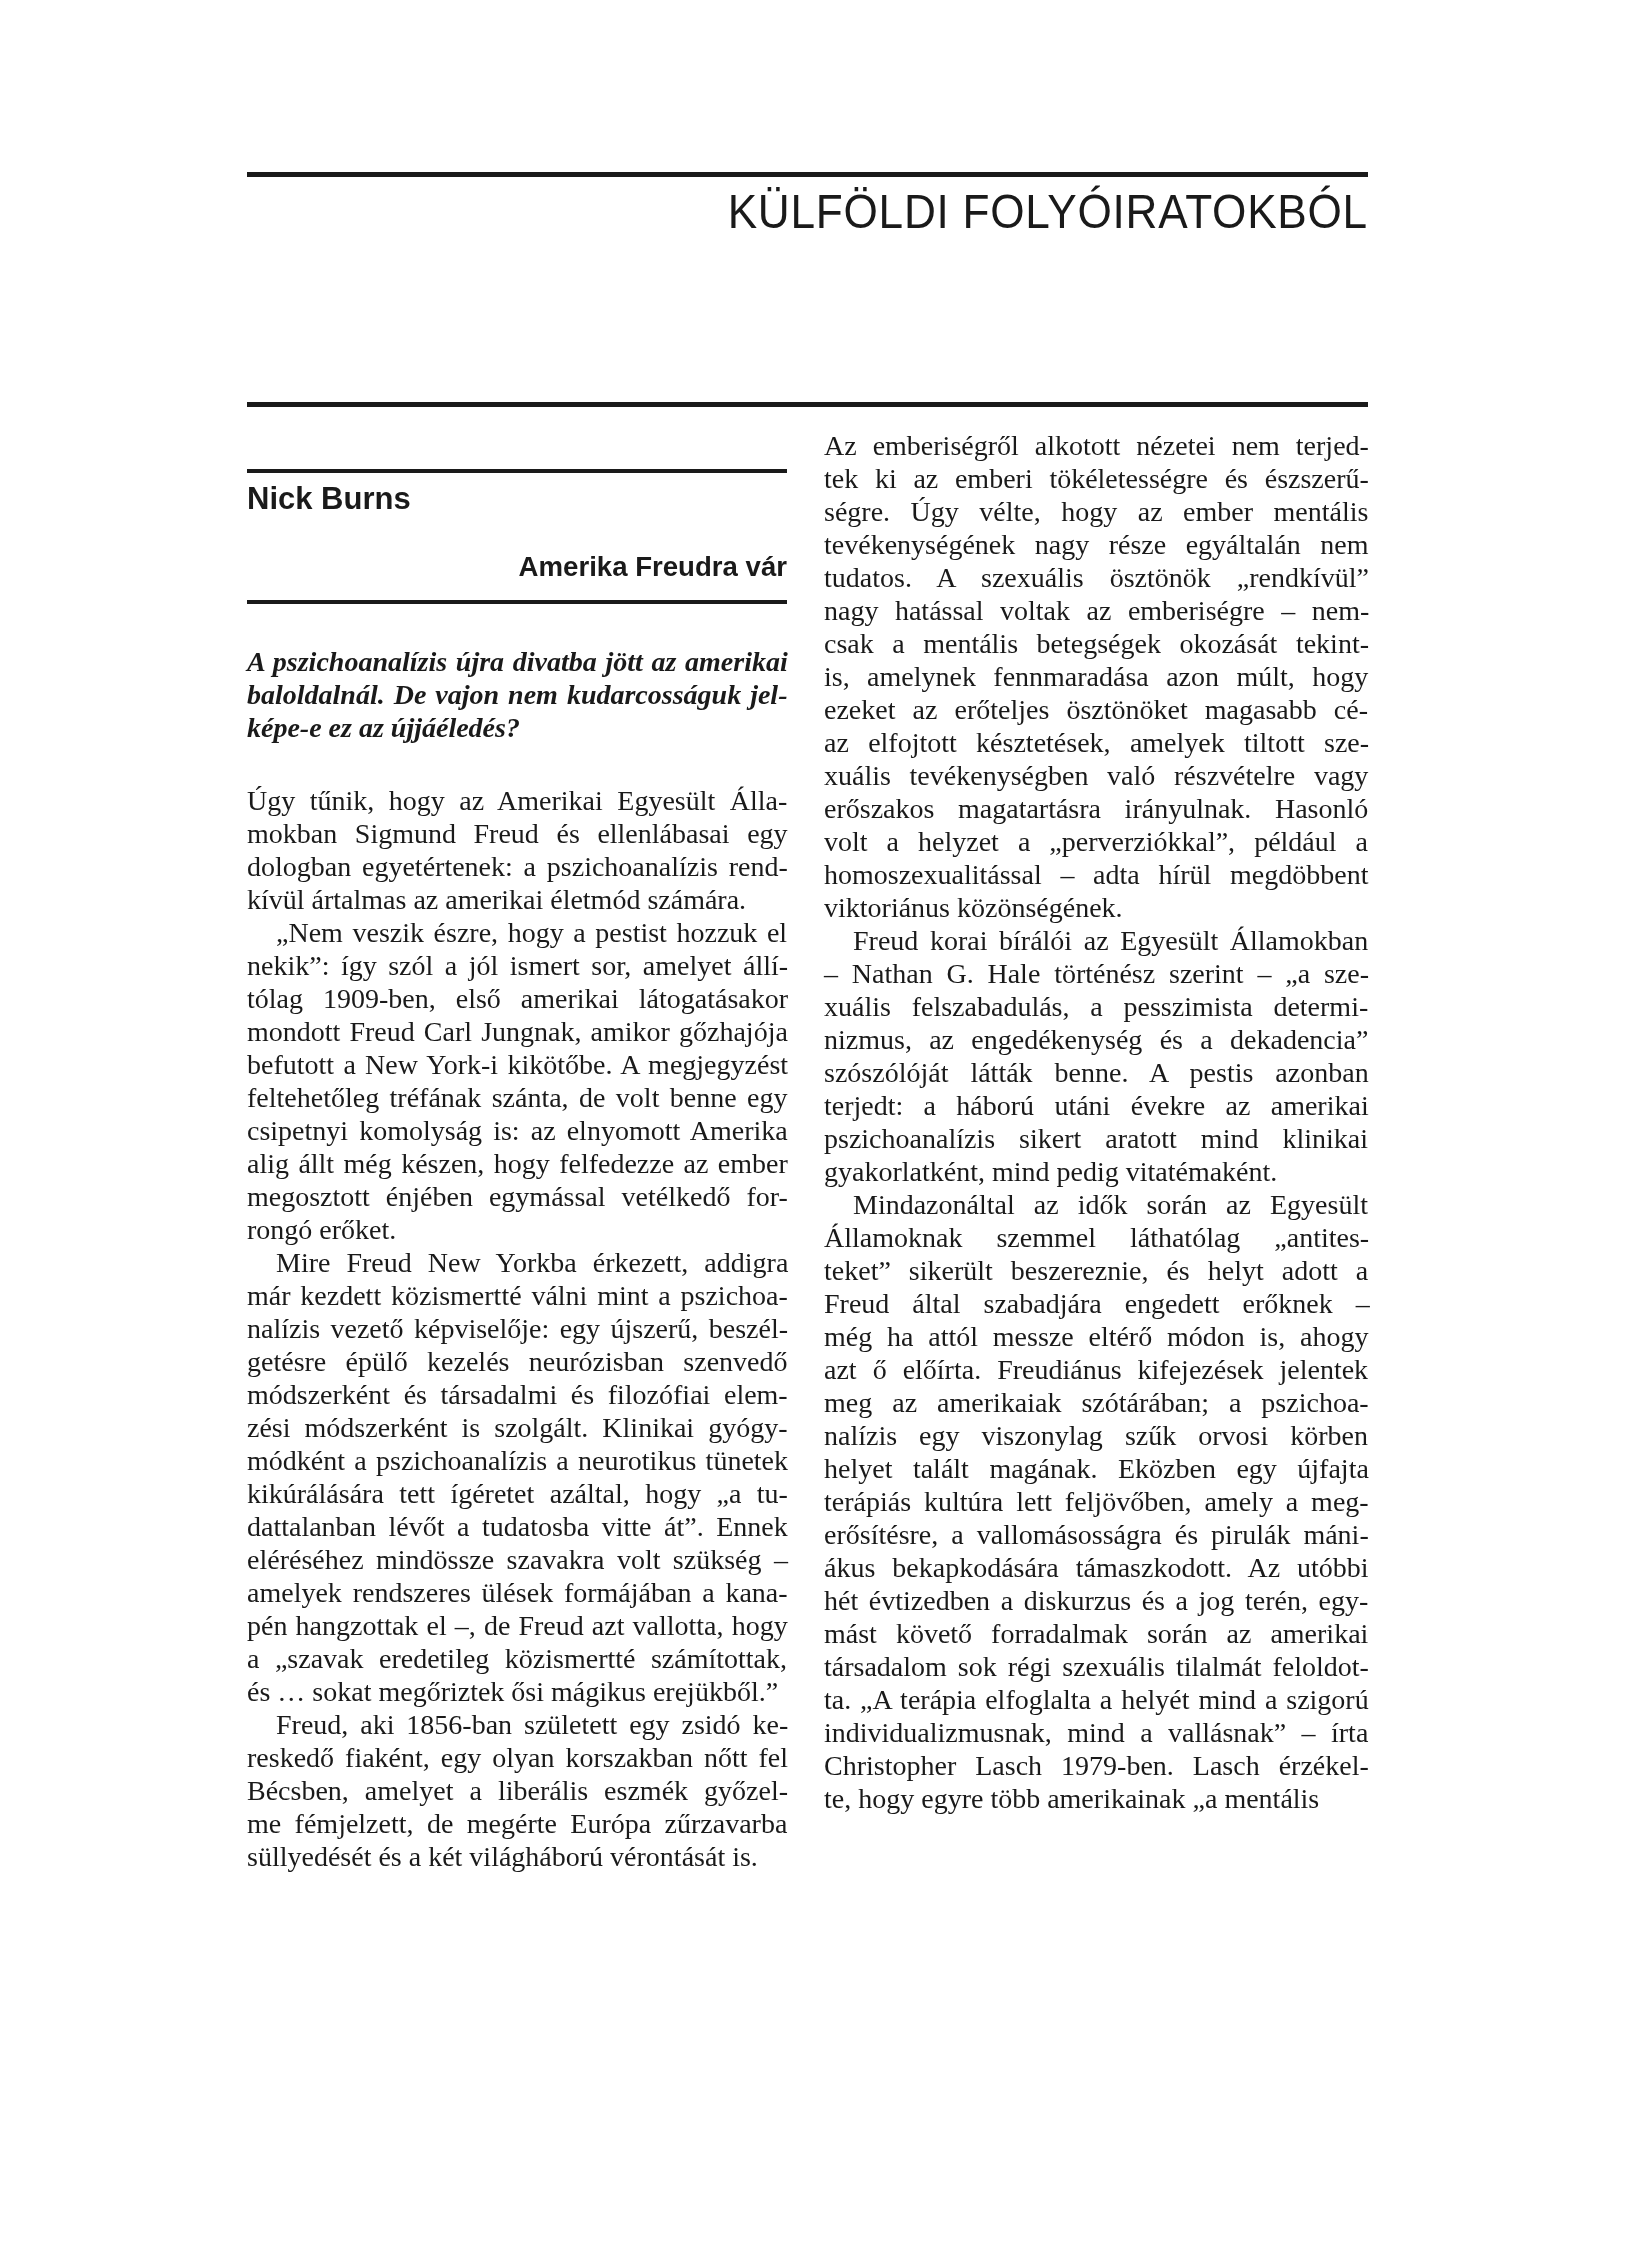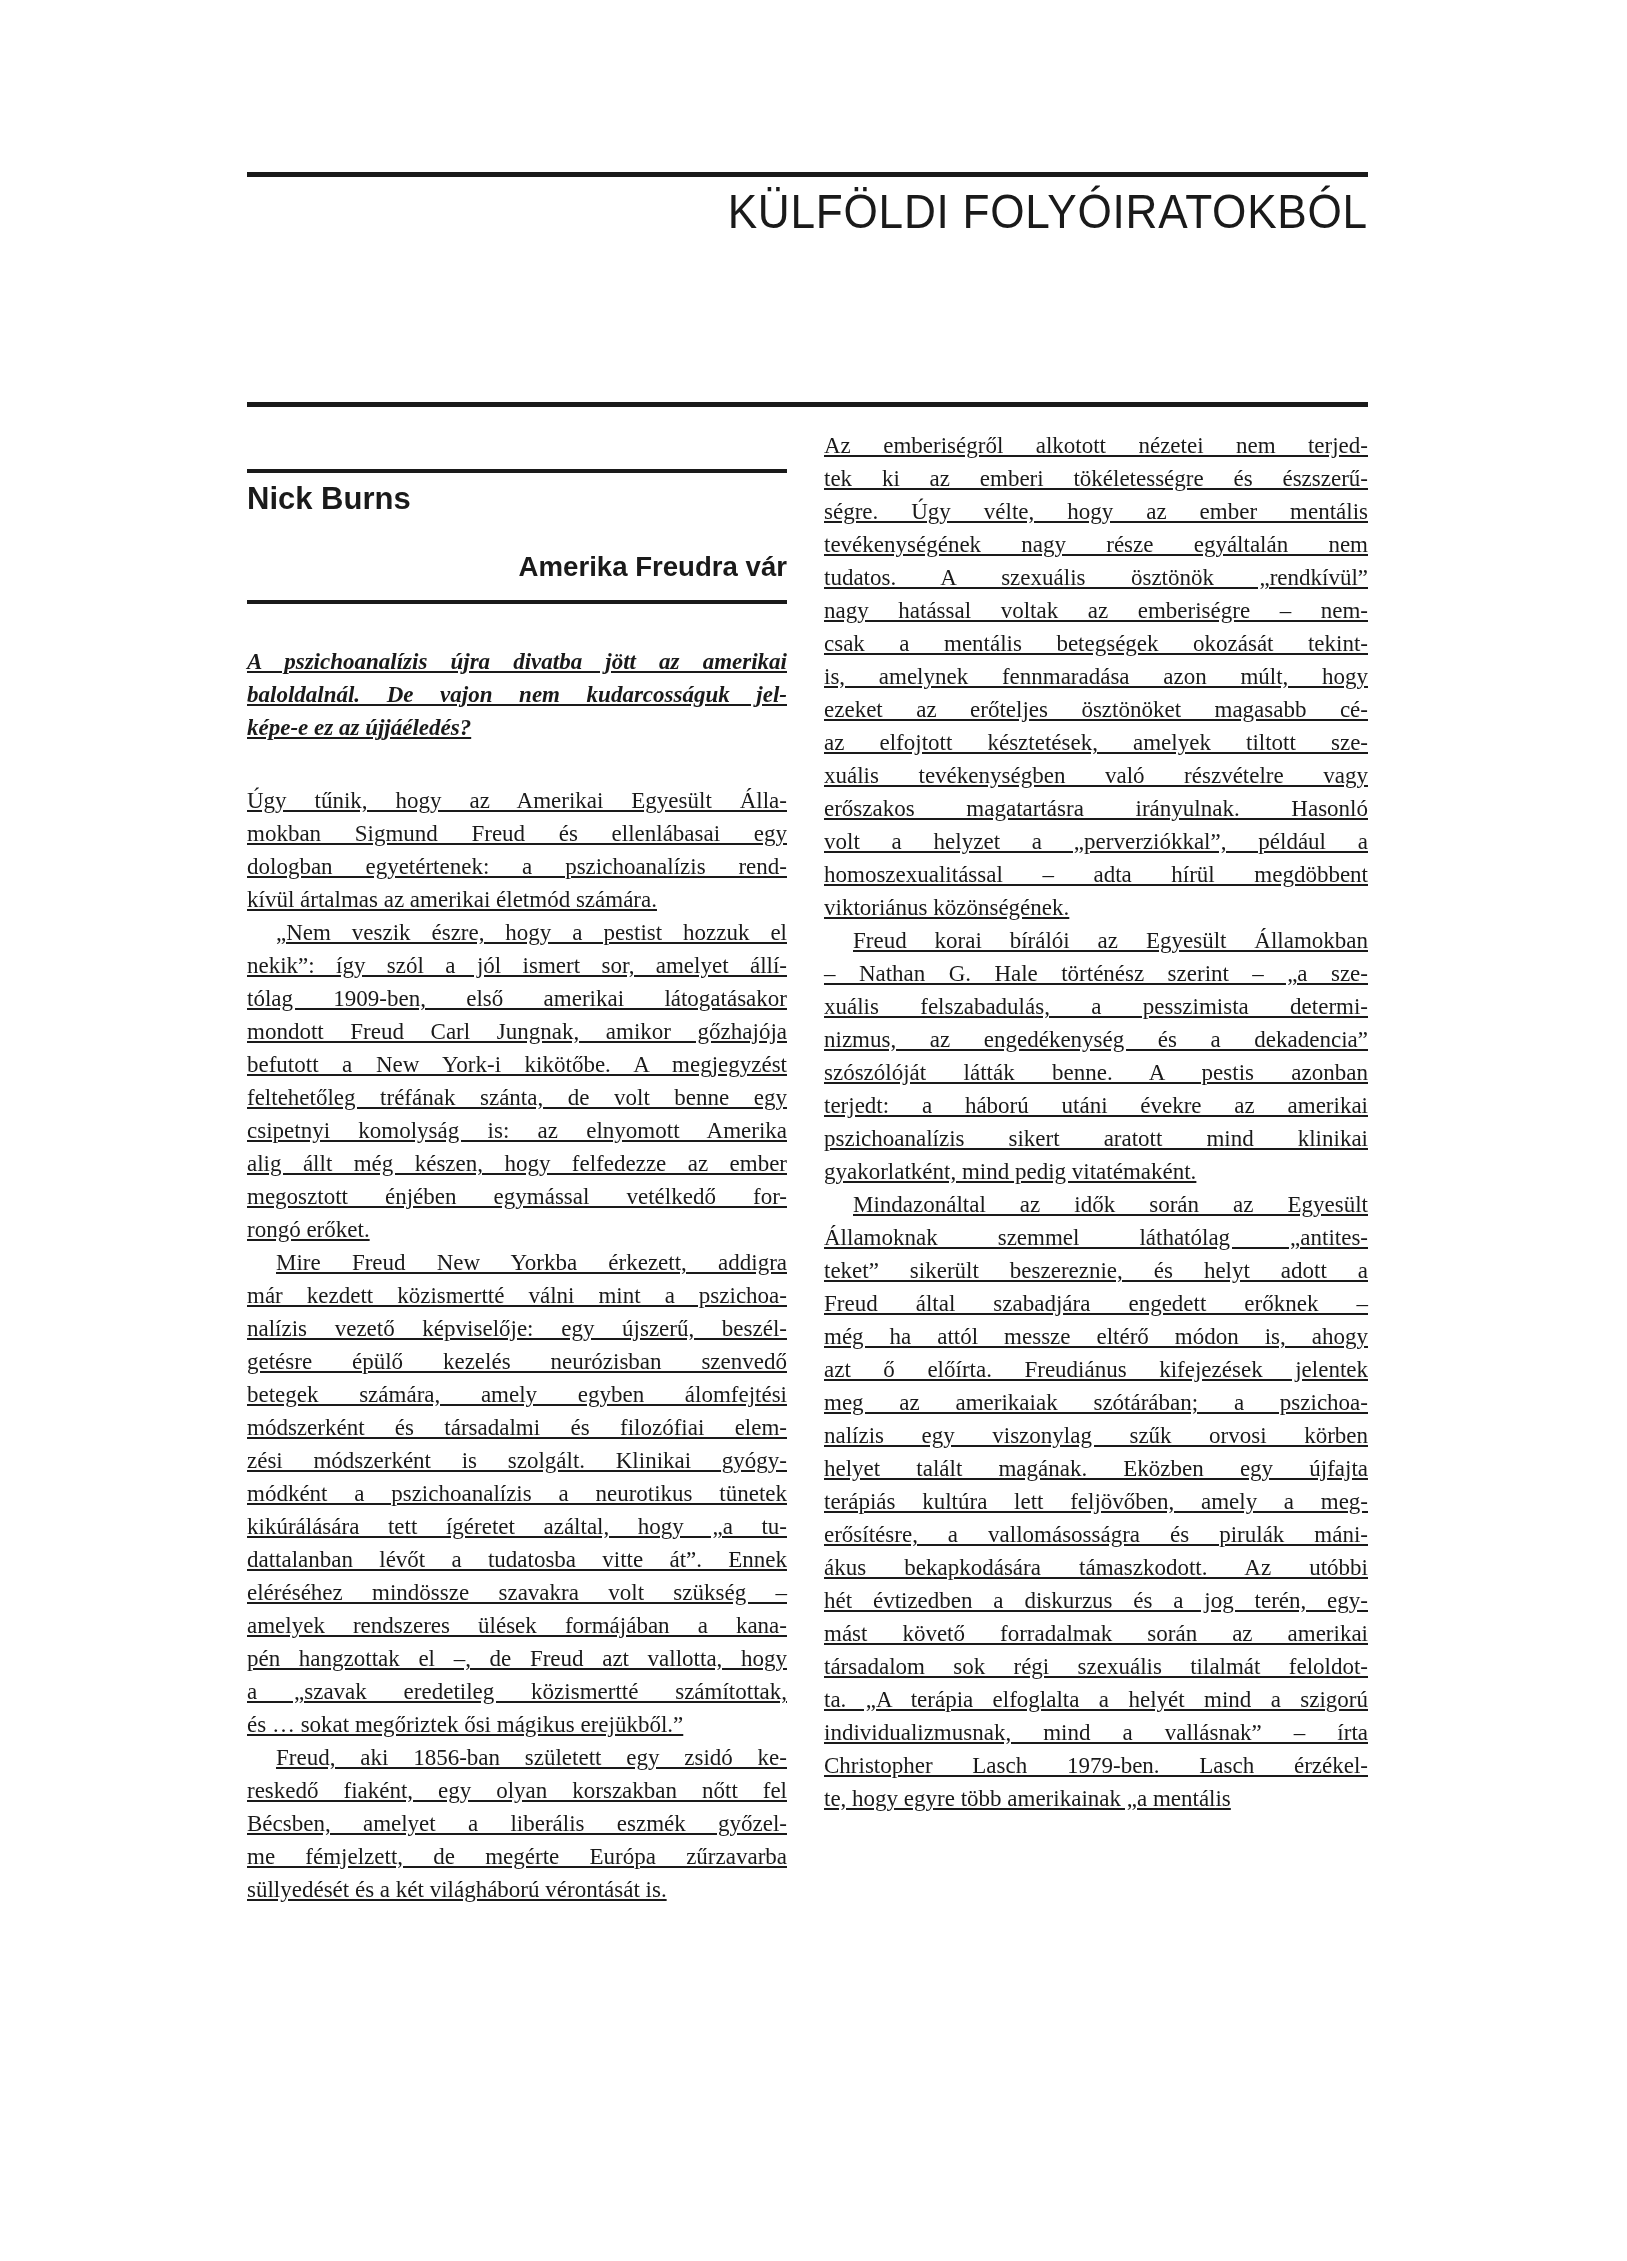--- a/index.html
+++ b/index.html
@@ -18,22 +18,22 @@
     }
     .author {
       position: absolute; left: 247px; top: 480px;
       font-family: "Liberation Sans", sans-serif; font-size: 31px; line-height: 37px; margin: 0;
     }
     .article-title {
       position: absolute; right: 841px; top: 549px;
       font-family: "Liberation Sans", sans-serif; font-size: 27.6px; line-height: 35px; margin: 0; white-space: nowrap;
     }
     .col {
-      position: absolute; font-family: "Liberation Serif", serif; font-size: 23px; line-height: 33px;
-      text-align: justify; hyphens: manual; text-decoration: underline;
+      position: absolute; font-family: "Liberation Serif", serif; font-size: 28px; line-height: 33px;
+      text-align: justify; hyphens: manual;
     }
     .col.left { left: 247px; top: 645px; width: 540px; }
     .col.right { left: 824px; top: 429px; width: 544px; }
     .lead { font-weight: bold; font-style: italic; margin: 0 0 40px 0; }
     .col p { margin: 0; }
     .line { display: block; text-align: justify; text-align-last: justify; white-space: nowrap; }
     .line.last { text-align-last: left; }
   </style>
 </head>
 <body>
@@ -71,21 +71,20 @@
           <span class="line" style="display: block; word-spacing: 4.1px;">csipetnyi komolyság is: az elnyomott Amerika</span>
           <span class="line" style="display: block; word-spacing: 2.4px;">alig állt még készen, hogy felfedezze az ember</span>
           <span class="line" style="display: block; word-spacing: 9px;">megosztott énjében egymással vetélkedő for-</span>
           <span class="line last" style="display: block;">rongó erőket.</span>
         </p>
         <p>
           <span class="line" style="padding-left: 29px; display: block; word-spacing: 9px;">Mire Freud New Yorkba érkezett, addigra</span>
           <span class="line" style="display: block; word-spacing: 2.8px;">már kezdett közismertté válni mint a pszichoa-</span>
           <span class="line" style="display: block; word-spacing: 3.4px;">nalízis vezető képviselője: egy újszerű, beszél-</span>
           <span class="line" style="display: block; word-spacing: 12.3px;">getésre épülő kezelés neurózisban szenvedő</span>
-          <span class="line" style="display: block; word-spacing: 13.4px;">betegek számára, amely egyben álomfejtési</span>
           <span class="line" style="display: block; word-spacing: 6.6px;">módszerként és társadalmi és filozófiai elem-</span>
           <span class="line" style="display: block; word-spacing: 7px;">zési módszerként is szolgált. Klinikai gyógy-</span>
           <span class="line" style="display: block; word-spacing: 2.3px;">módként a pszichoanalízis a neurotikus tünetek</span>
           <span class="line" style="display: block; word-spacing: 8.4px;">kikúrálására tett ígéretet azáltal, hogy „a tu-</span>
           <span class="line" style="display: block; word-spacing: 5.5px;">dattalanban lévőt a tudatosba vitte át”. Ennek</span>
           <span class="line" style="display: block; word-spacing: 5.4px;">eléréséhez mindössze szavakra volt szükség –</span>
           <span class="line" style="display: block; word-spacing: 3.8px;">amelyek rendszeres ülések formájában a kana-</span>
           <span class="line" style="display: block; word-spacing: 1.1px;">pén hangzottak el –, de Freud azt vallotta, hogy</span>
           <span class="line" style="display: block; word-spacing: 6.3px;">a „szavak eredetileg közismertté számítottak,</span>
           <span class="line last" style="display: block;">és … sokat megőriztek ősi mágikus erejükből.”</span>

